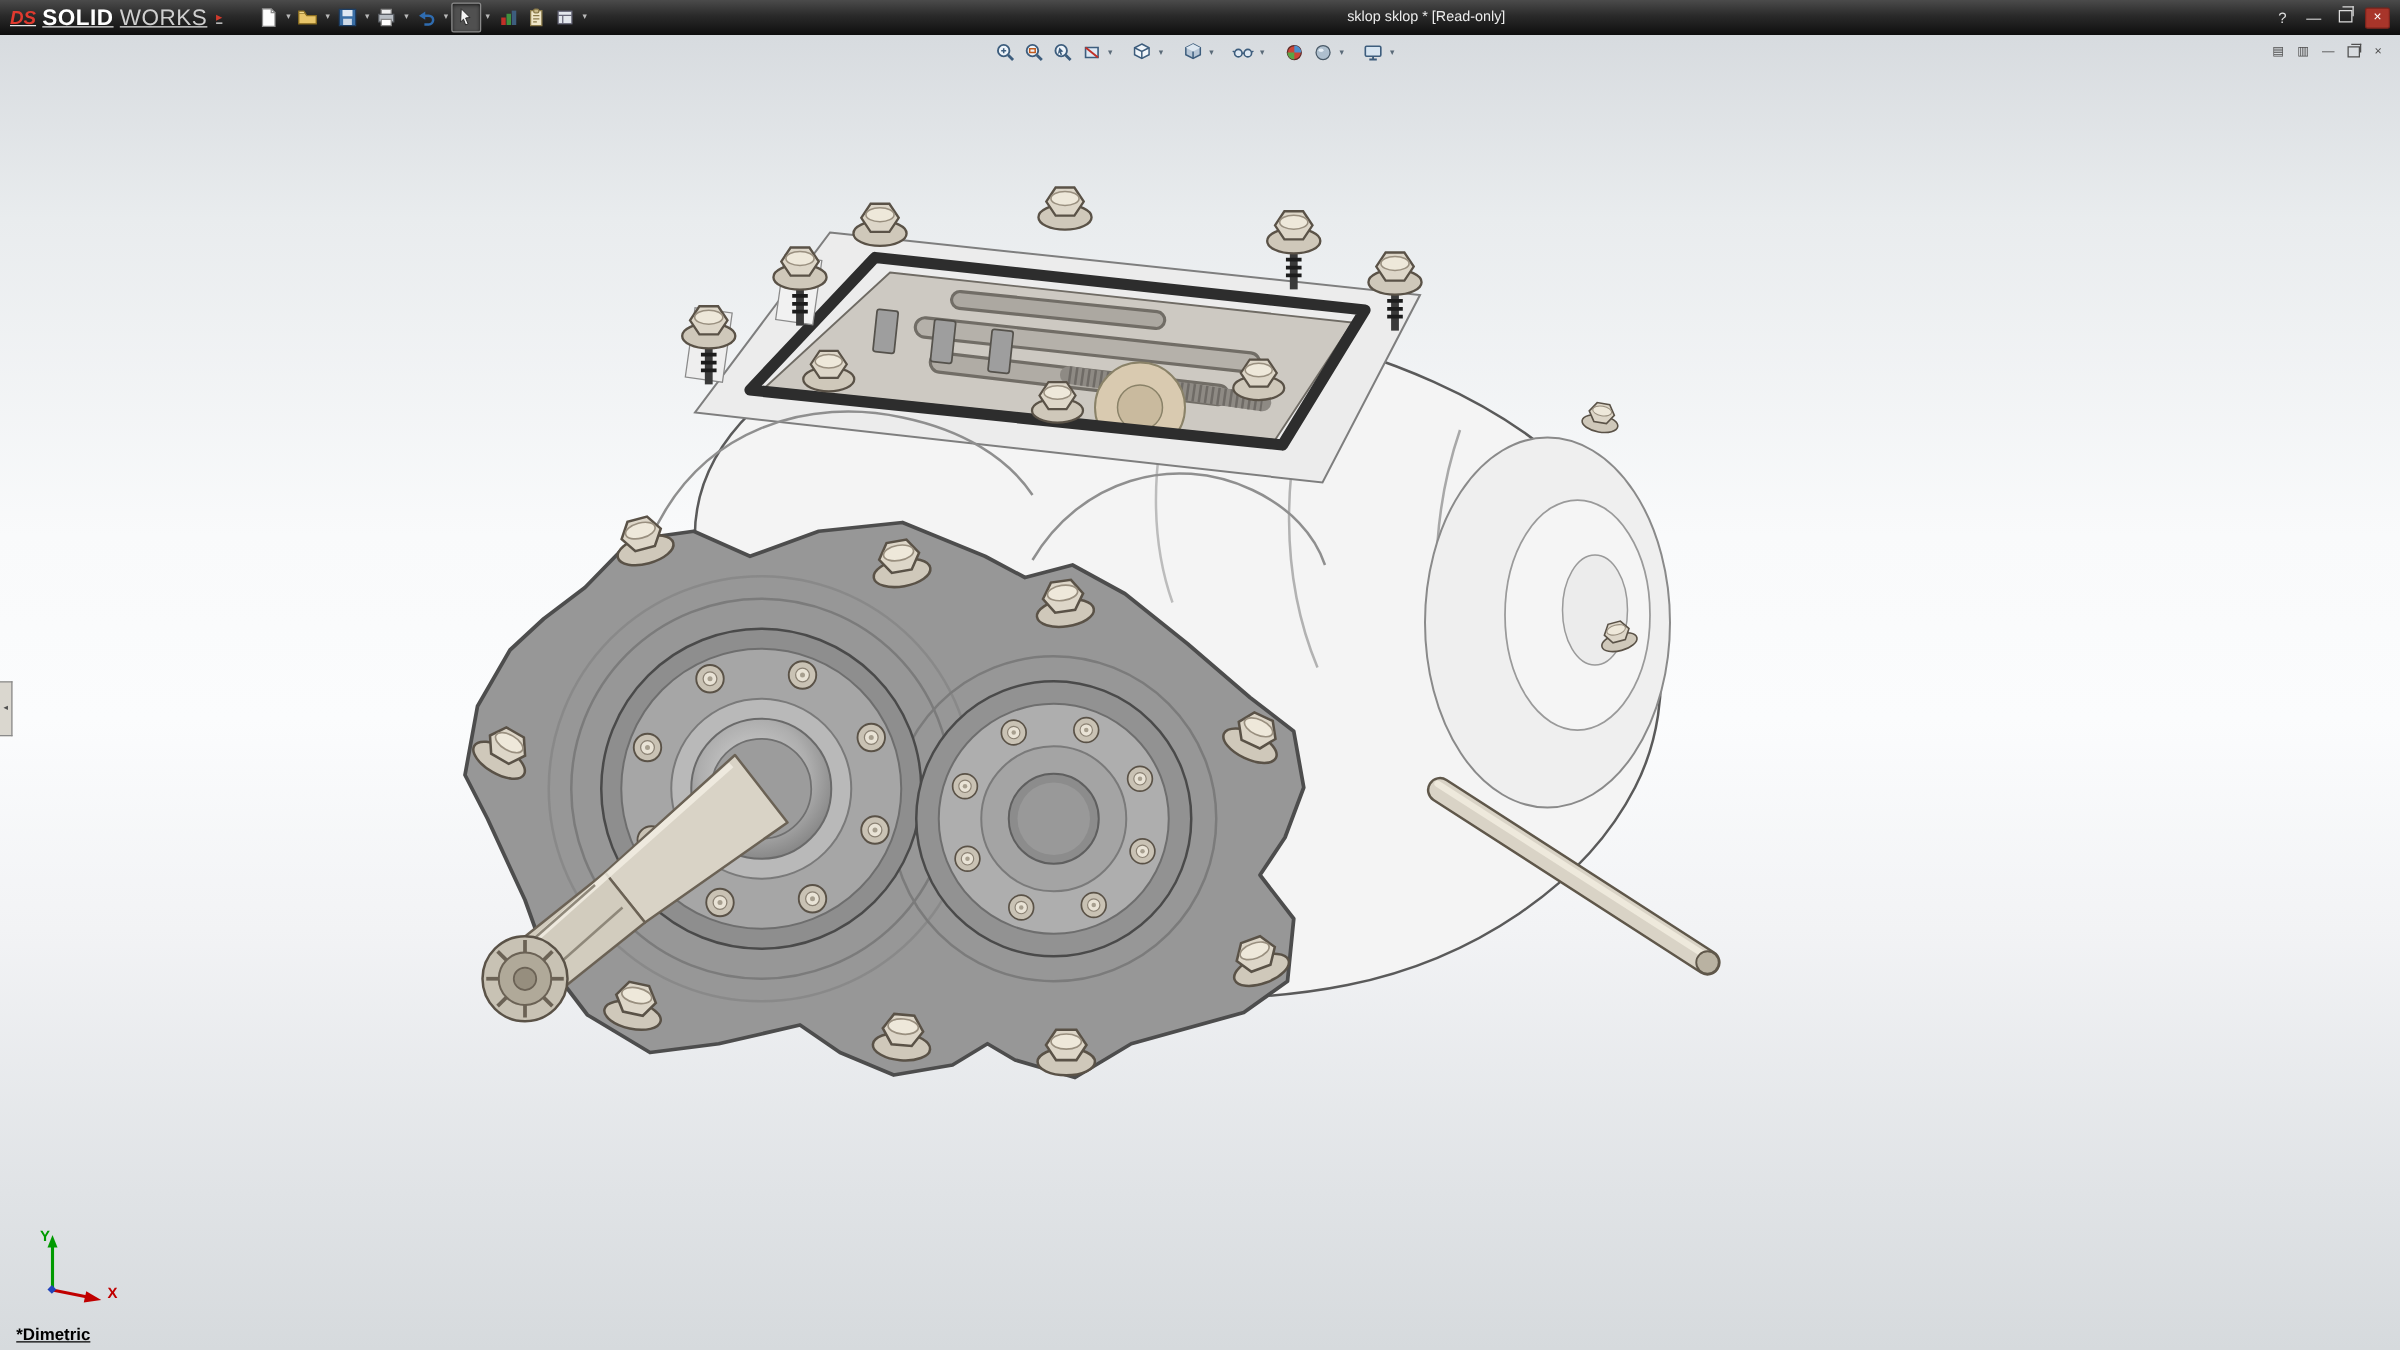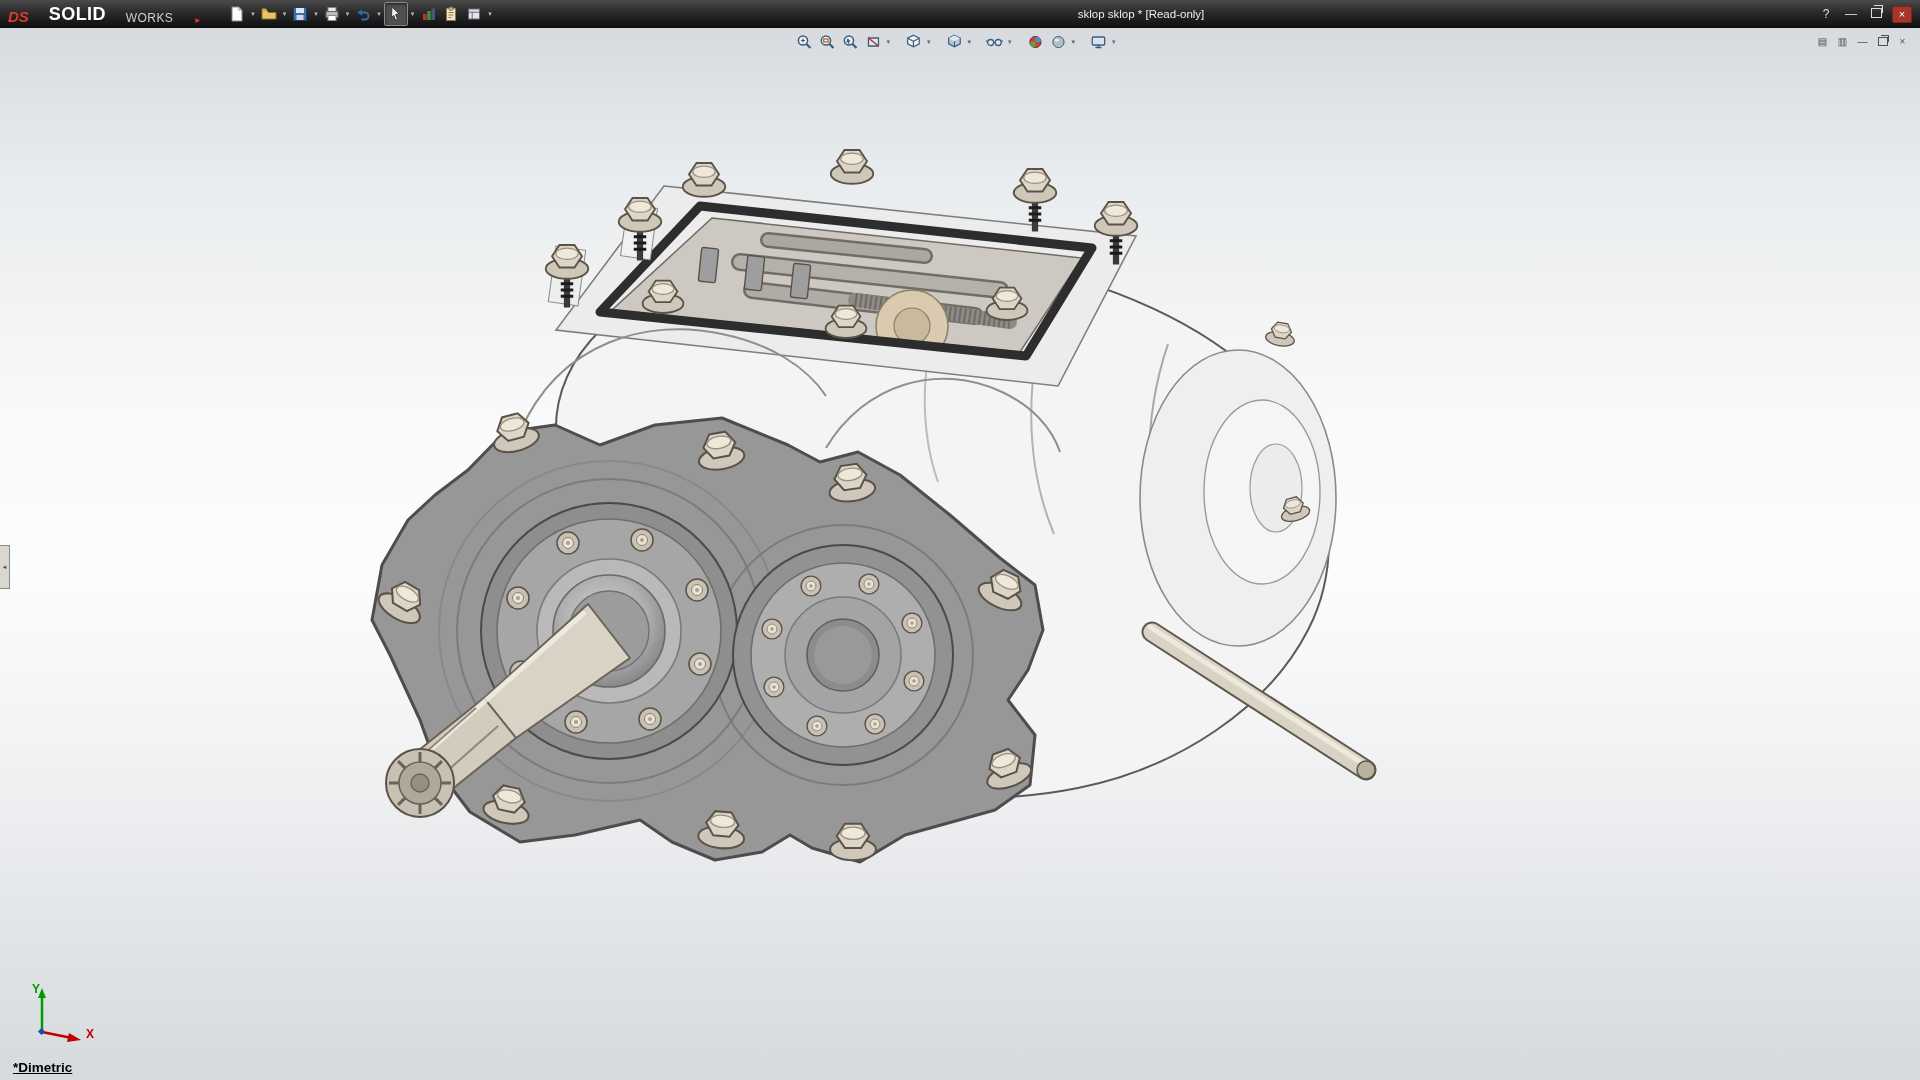--- a/index.html
+++ b/index.html
@@ -12,24 +12,24 @@
     position:absolute;left:0;right:0;top:28px;bottom:0;
     background:linear-gradient(180deg,#d7dbdf 0%,#e9ecee 14%,#f9fafb 38%,#fbfcfd 52%,#f2f3f5 68%,#e0e3e6 88%,#d6dadd 100%);
   }
   svg.scene{position:absolute;left:0;top:0;width:1920px;height:1080px;}
   
   .titlebar{
     position:absolute;top:0;left:0;right:0;height:28px;z-index:20;
     background:linear-gradient(180deg,#4b4b4b 0%,#2a2a2a 45%,#0e0e0e 100%);
     display:flex;align-items:center;color:#e8e8e8;
   }
-  .brand{display:flex;align-items:flex-end;padding:0 6px 0 8px;gap:20px;}
+  .brand{display:flex;align-items:center;padding:0 6px 0 8px;gap:5px;text-decoration:underline;}
   .brand-mark{color:#e03a2f;font-weight:bold;font-style:italic;font-size:15px;}
   .brand-solid{color:#ffffff;font-weight:bold;font-size:18px;letter-spacing:.4px;}
-  .brand-works{color:#cfcfcf;font-size:12px;letter-spacing:.4px;}
+  .brand-works{color:#cfcfcf;font-size:18px;letter-spacing:.4px;}
   .brand-arrow{color:#d03a2c;font-size:10px;margin-left:2px;}
   .tb-icons{display:flex;align-items:center;gap:1px;margin-left:20px;}
   .tbtn{width:22px;height:22px;display:flex;align-items:center;justify-content:center;border-radius:2px;}
   .tbtn.pressed{border:1px solid #8a8a8a;background:#505050;box-shadow:inset 0 1px 3px rgba(0,0,0,.7);}
   .caret{color:#b9b9b9;font-size:7px;padding:0 2px;line-height:22px;}
   .win-title{position:absolute;left:1141px;transform:translateX(-50%);font-size:11.5px;color:#ececec;white-space:nowrap;}
   .win-ctrls{position:absolute;right:8px;top:0;height:28px;display:flex;align-items:center;gap:7px;}
   .wbtn{min-width:18px;text-align:center;font-size:12px;color:#dcdcdc;cursor:default;}
   .wbtn.close{background:#a8352a;border:1px solid #7d241c;border-radius:2px;width:18px;height:15px;line-height:14px;color:#fff;font-size:11px;}
   .restore-ico{position:relative;width:9px;height:8px;border:1px solid #dcdcdc;display:inline-block;}

